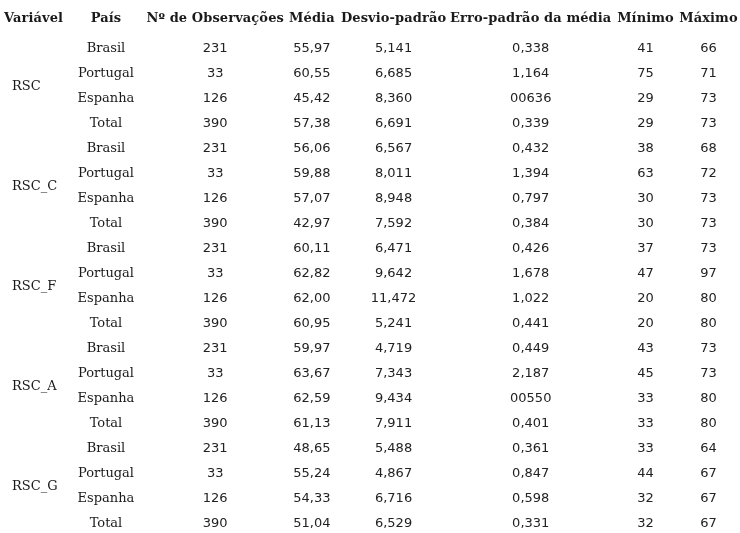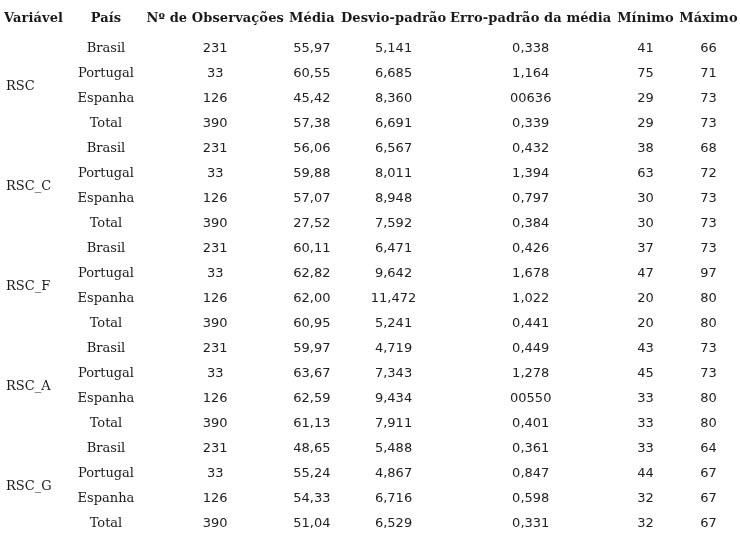--- a/index.html
+++ b/index.html
@@ -1,21 +1,21 @@
 <!DOCTYPE html>
 <html><head>
 <meta charset="utf-8">
 <style>
   html, body { margin: 0; padding: 0; background: #ffffff; }
   body { width: 740px; height: 533px; overflow: hidden; font-family: "DejaVu Serif", "Liberation Serif", serif; color: #1a1a1a; }
   table { border-collapse: collapse; position: absolute; left: 0; top: 0; }
   th { font-weight: bold; font-size: 13px; height: 35px; padding: 0; text-align: center; white-space: nowrap; letter-spacing: 0.1px; }
   td { font-size: 13px; height: 25px; padding: 0; text-align: center; white-space: nowrap; }
   .num { font-family: "DejaVu Sans", "Liberation Sans", sans-serif; font-size: 13px; color: #222; }
-  .var { text-align: left; padding-left: 6px; }
+  .var { text-align: left; padding-left: 12px; }
   th.var { padding-left: 4px; }
 </style>
 </head>
 <body>
 
 <table>
   <colgroup>
     <col style="width:66px">
       <col style="width:86px">
       <col style="width:126px">
@@ -99,21 +99,21 @@
         <td class="num">126</td>
         <td class="num">57,07</td>
         <td class="num">8,948</td>
         <td class="num">0,797</td>
         <td class="num">30</td>
         <td class="num">73</td>
       </tr>
       <tr>
         <td>Total</td>
         <td class="num">390</td>
-        <td class="num">27,52</td>
+        <td class="num">42,97</td>
         <td class="num">7,592</td>
         <td class="num">0,384</td>
         <td class="num">30</td>
         <td class="num">73</td>
       </tr>
       <tr>
         <td rowspan="4" class="var">RSC_F</td>
         <td>Brasil</td>
         <td class="num">231</td>
         <td class="num">60,11</td>
@@ -157,21 +157,21 @@
         <td class="num">4,719</td>
         <td class="num">0,449</td>
         <td class="num">43</td>
         <td class="num">73</td>
       </tr>
       <tr>
         <td>Portugal</td>
         <td class="num">33</td>
         <td class="num">63,67</td>
         <td class="num">7,343</td>
-        <td class="num">1,278</td>
+        <td class="num">2,187</td>
         <td class="num">45</td>
         <td class="num">73</td>
       </tr>
       <tr>
         <td>Espanha</td>
         <td class="num">126</td>
         <td class="num">62,59</td>
         <td class="num">9,434</td>
         <td class="num">00550</td>
         <td class="num">33</td>

